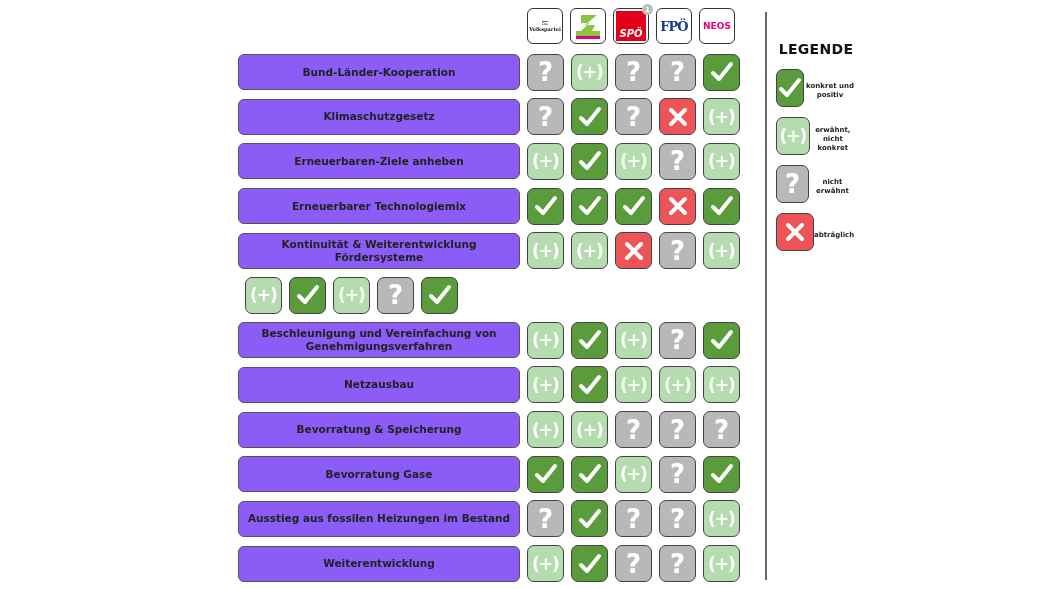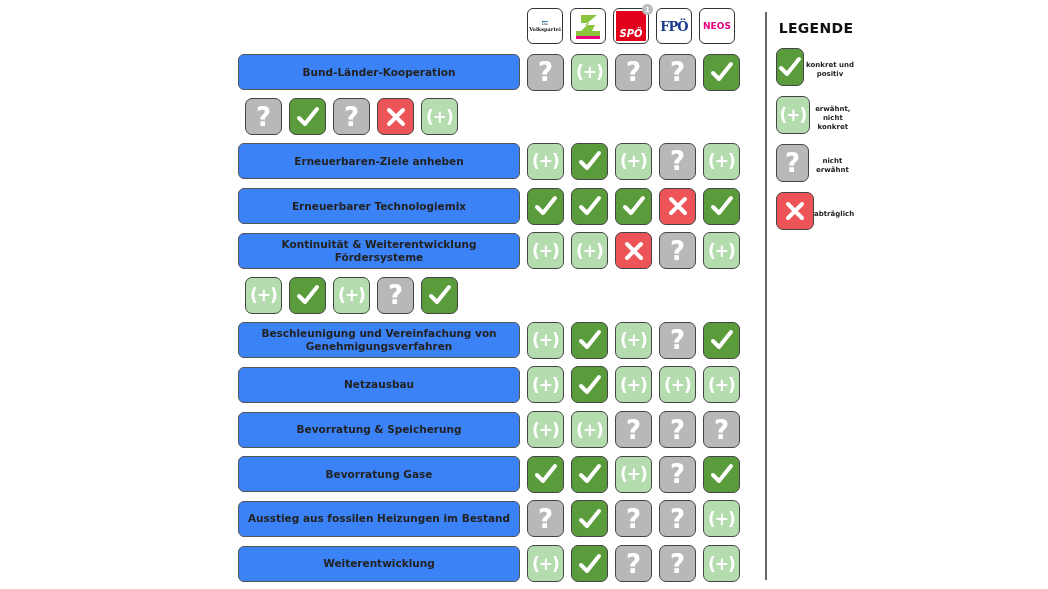--- a/index.html
+++ b/index.html
@@ -14,35 +14,35 @@
   .logo-gruene .inner { background:#fff; position:relative; }
   .logo-spoe .inner { background:#e2001a; color:#fff; font-style:italic; font-weight:bold; font-size:10px; align-items:center; justify-content:flex-end; padding-bottom:2px; box-sizing:border-box; }
   .logo-fpoe .inner { font-family:"DejaVu Serif", serif; font-weight:bold; font-size:13px; color:#1a3a8c; letter-spacing:-1px; }
   .logo-neos .inner { font-weight:bold; font-size:9px; color:#e6007e; }
   .badge { position:absolute; top:-5px; right:-5px; width:11px; height:11px; border-radius:50%;
            background:#bdbdbd; color:#fff; font-size:7px; display:flex; align-items:center; justify-content:center; font-weight:bold; }
 
   .rows { position:absolute; top:53px; left:238px; }
   .row { display:flex; align-items:center; height:38px; margin-bottom:6.7px; }
   .topic { width:282px; height:36px; box-sizing:border-box; border:1.3px solid #555; border-radius:6px;
-           background:#3b82f6; display:flex; align-items:center; justify-content:center; text-align:center;
+           background:#8b5cf6; display:flex; align-items:center; justify-content:center; text-align:center;
            font-size:10.5px; font-weight:bold; color:#222; line-height:13px; padding:0 6px; }
   .cells { display:flex; gap:7px; margin-left:7px; }
   .cell { width:37px; height:37px; box-sizing:border-box; border:1.3px solid #444; border-radius:7px;
           display:flex; align-items:center; justify-content:center; color:#fff; font-weight:bold; }
   .s-pos { background:#5a9c3c; }
   .s-men { background:#b4dcae; }
   .s-not { background:#b8b8b8; }
   .s-neg { background:#ec5457; }
   .cell .sym-men { font-size:17px; letter-spacing:-1px; }
   .cell .sym-not { font-size:26px; }
 
   .divider { position:absolute; left:765px; top:12px; width:1.5px; height:568px; background:#666; }
   .legend { position:absolute; left:776px; top:20px; width:80px; display:flex; flex-direction:column; align-items:center; }
-  .legend-title { font-size:14px; font-weight:bold; color:#111; margin-bottom:12px; letter-spacing:0.3px; }
+  .legend-title { font-size:14px; font-weight:bold; color:#111; margin-bottom:12px; letter-spacing:0.3px;margin-top:21px; }
   .legend-item { display:flex; flex-direction:row; align-items:center; margin-bottom:10px; }
   .legend-item .cell { width:38px; height:38px; }
   .legend-label { font-size:7px; font-weight:bold; color:#222; text-align:center; margin-top:6px; line-height:9px; white-space:pre-line; }
 </style>
 </head>
 <body>
 
 <div class="logos">
   <div class="logo logo-oevp">
     <div class="inner">
@@ -98,20 +98,21 @@
         <div class="cell s-pos">
           <span style="display: flex;">
             <svg width="26" height="26" viewBox="0 0 26 26">
               <path d="M4 14 L10 20 L22 5" stroke="#fff" stroke-width="4" fill="none" stroke-linecap="round" stroke-linejoin="round"></path>
             </svg>
           </span>
         </div>
       </div>
     </div>
     <div class="row">
+      <div class="topic">Klimaschutzgesetz</div>
       <div class="cells">
         <div class="cell s-not">
           <span style="display: flex;">
             <span class="sym-not">?</span>
           </span>
         </div>
         <div class="cell s-pos">
           <span style="display: flex;">
             <svg width="26" height="26" viewBox="0 0 26 26">
               <path d="M4 14 L10 20 L22 5" stroke="#fff" stroke-width="4" fill="none" stroke-linecap="round" stroke-linejoin="round"></path>

